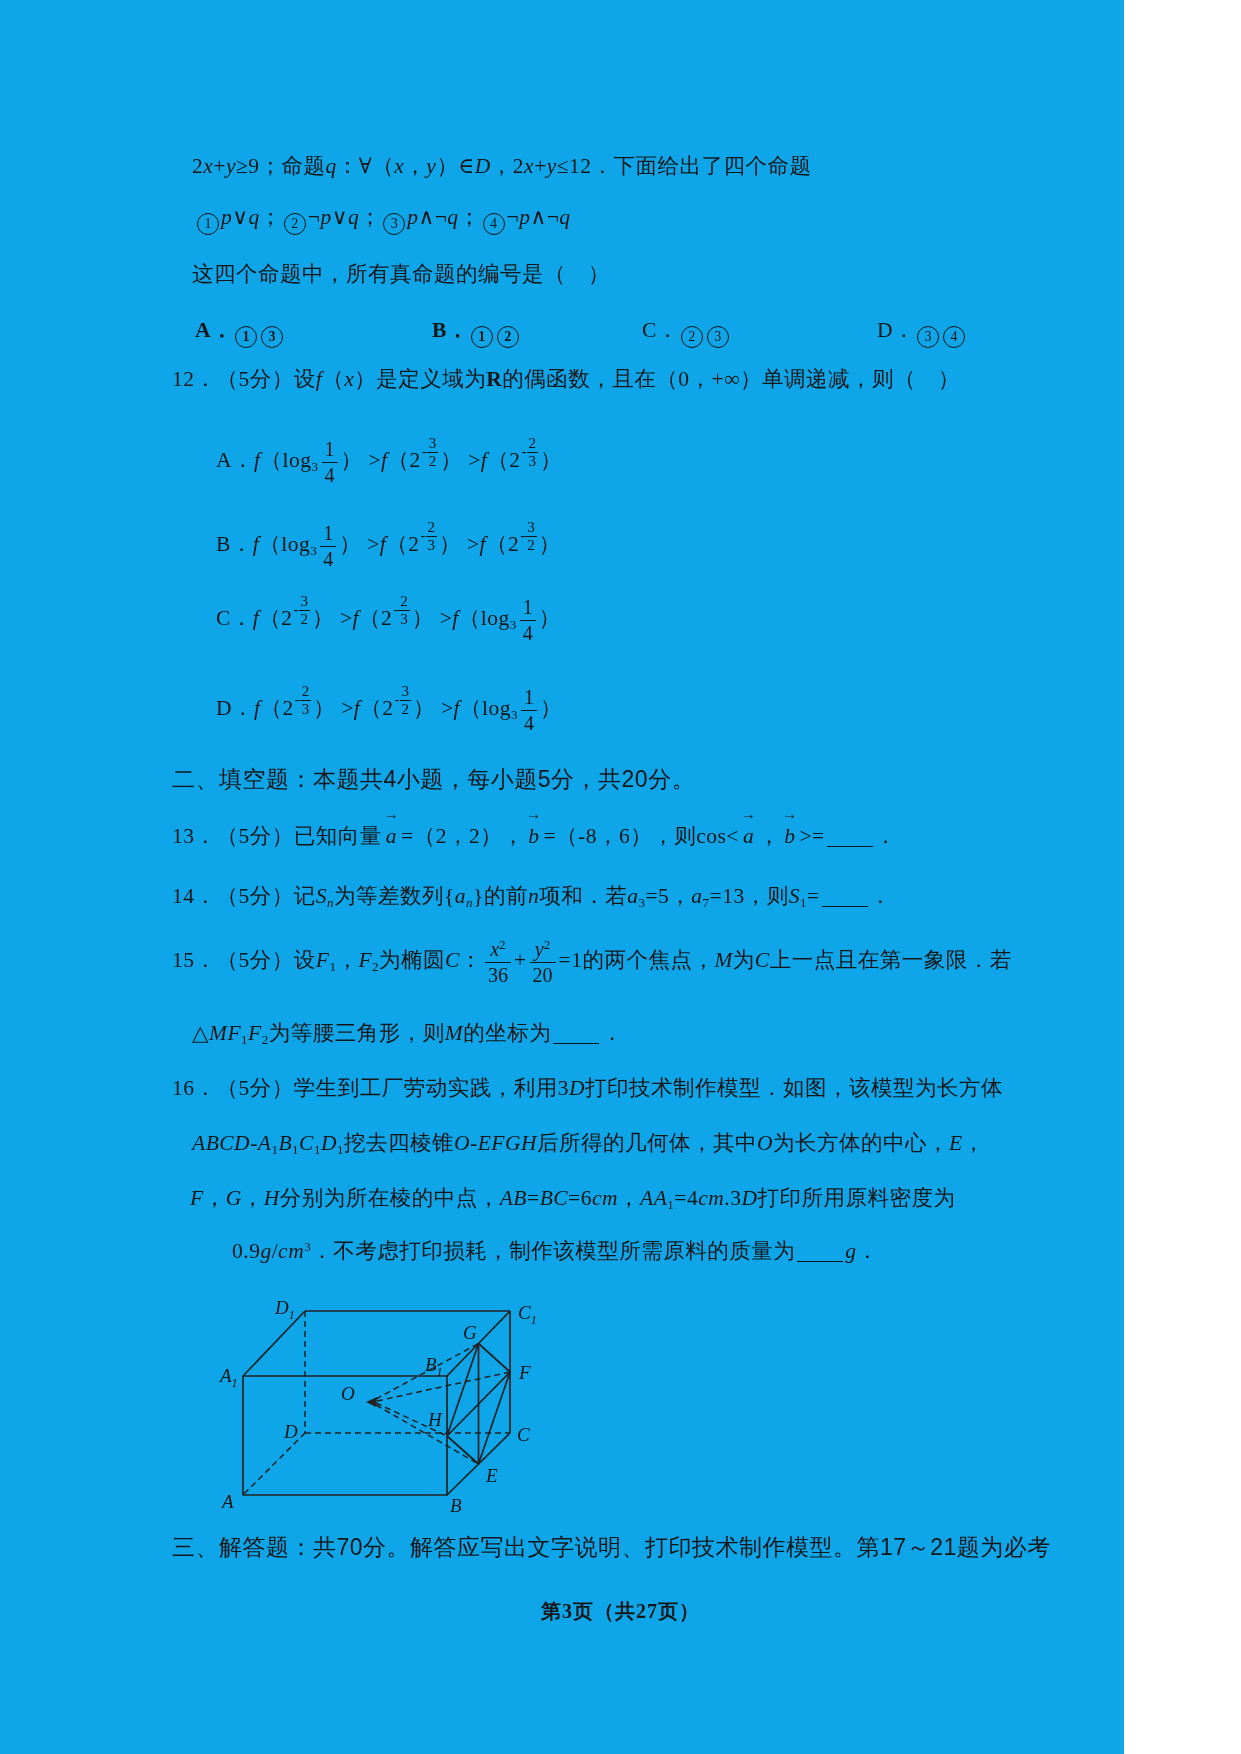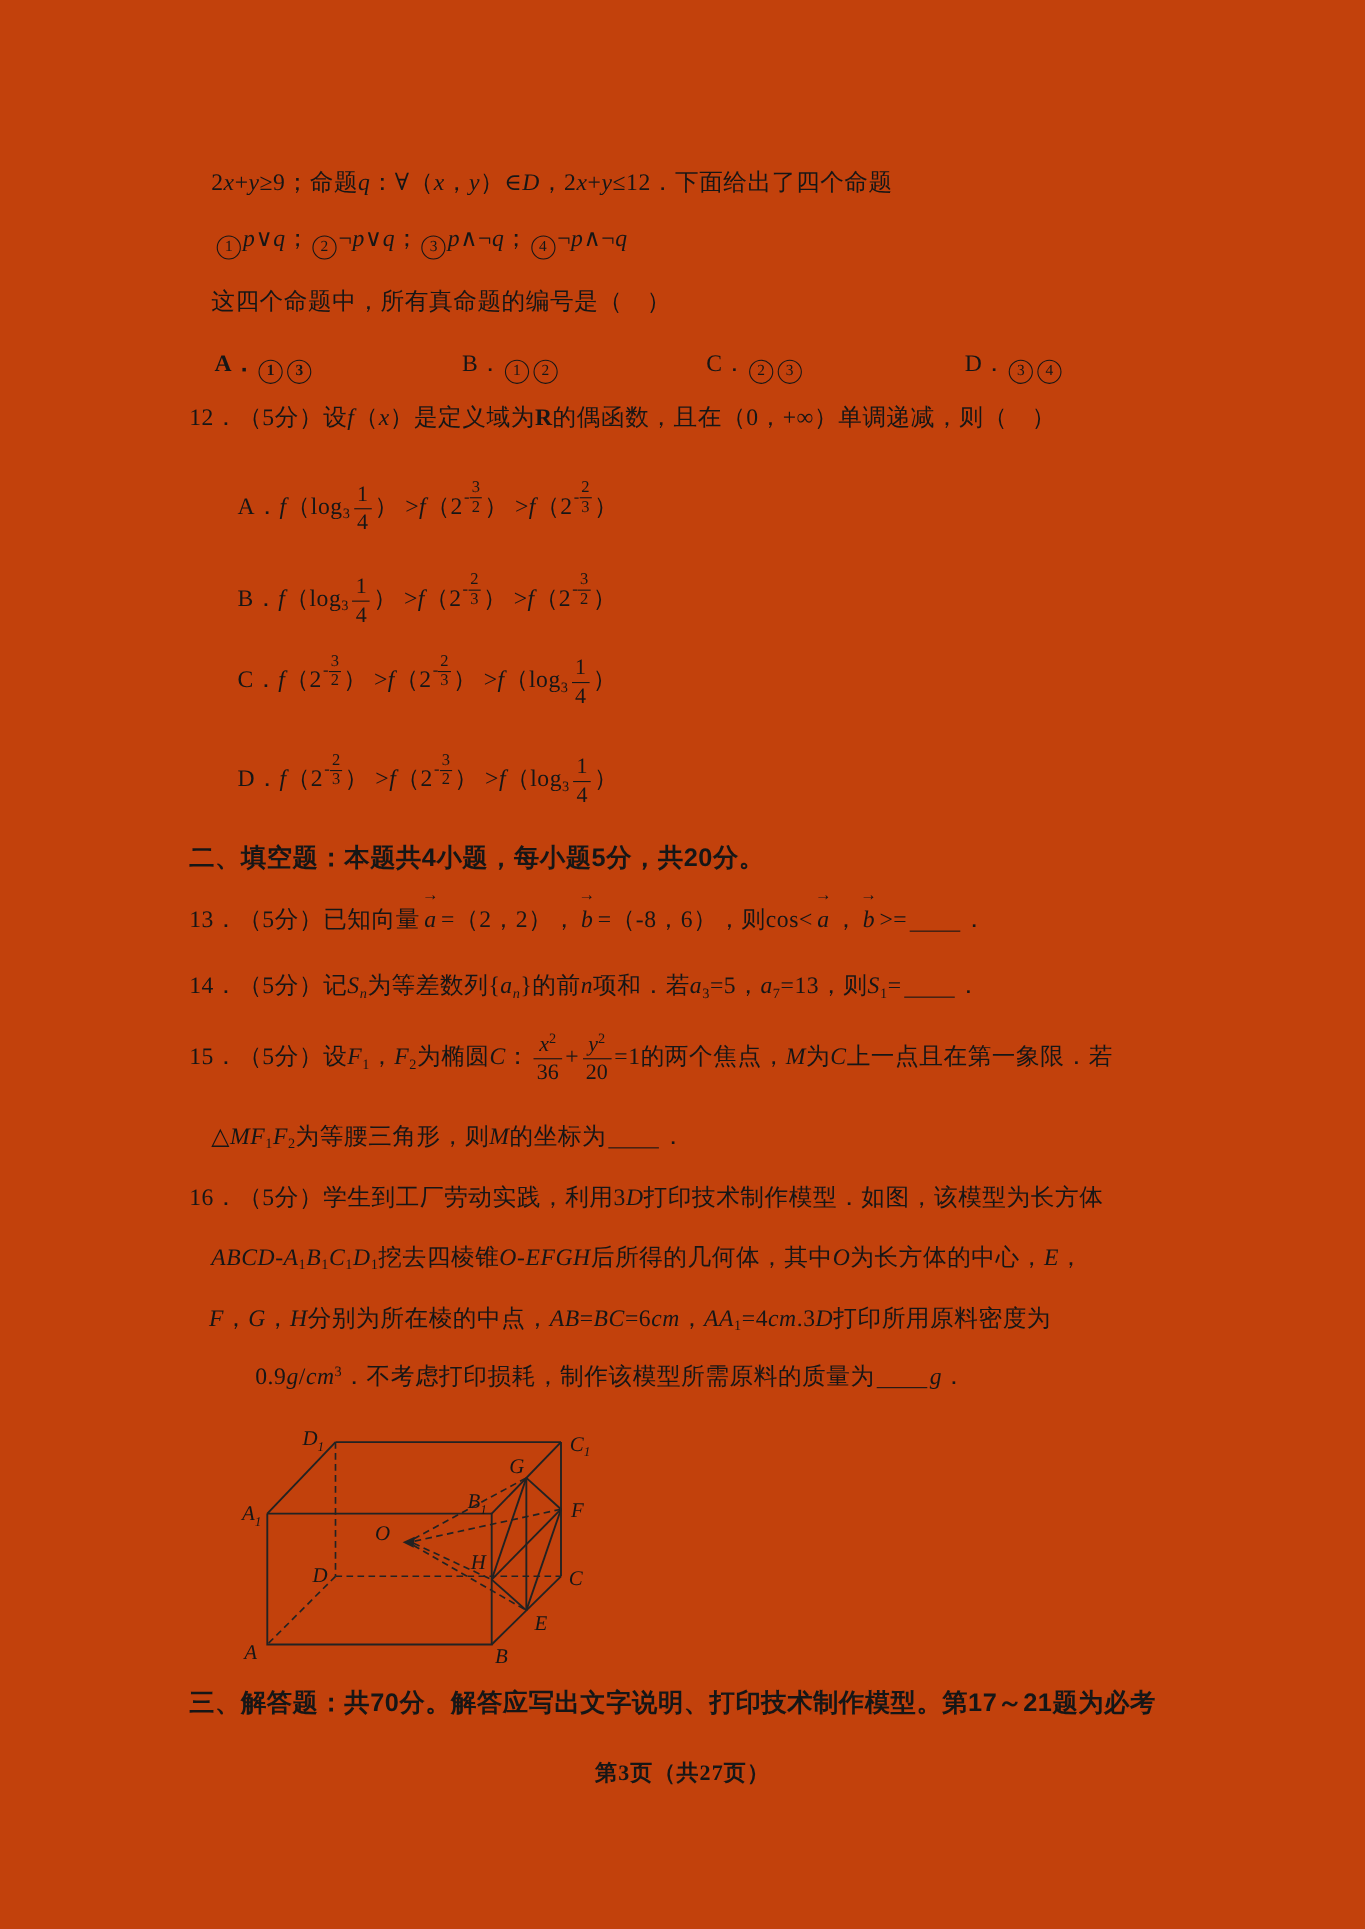--- a/index.html
+++ b/index.html
@@ -1,33 +1,33 @@
 <!DOCTYPE html>
 <html><head>
 <meta charset="utf-8">
 <style>
   html,body{margin:0;padding:0;background:#ffffff;}
   .page{
     position:relative;
-    width:1241px;height:1754px;
-    background:#c2410c;
+    width:1124px;height:1754px;
+    background:#0ea5e9;
     color:#161616;
     font-family:"Liberation Serif","DejaVu Serif",serif;
     overflow:hidden;
   }
   .line{
     position:absolute;
     font-size:21.5px;
     line-height:30px;
     white-space:nowrap;
     letter-spacing:0.5px;
   }
   .heading{
     font-family:"Liberation Sans","DejaVu Sans",sans-serif;
-    font-weight:bold;
+    font-weight:normal;
     font-size:23px;
     letter-spacing:0.5px;
   }
   i{font-style:italic;}
   b{font-weight:bold;}
   sub{font-size:13px;line-height:0;vertical-align:-4px;}
   sup{font-size:13px;line-height:0;vertical-align:7px;}
   
   .frac{
     display:inline-block;vertical-align:middle;text-align:center;
@@ -75,21 +75,21 @@
 </head>
 <body>
 
 <div class="page">
 
   <div class="line" style="left:192px;top:151px;">2<i>x</i>+<i>y</i>≥9；命题<i>q</i>：∀（<i>x</i>，<i>y</i>）∈<i>D</i>，2<i>x</i>+<i>y</i>≤12．下面给出了四个命题</div>
   <div class="line" style="left:195px;top:202px;"><span class="circ">1</span><i>p</i>∨<i>q</i>；<span class="circ">2</span>¬<i>p</i>∨<i>q</i>；<span class="circ">3</span><i>p</i>∧¬<i>q</i>；<span class="circ">4</span>¬<i>p</i>∧¬<i>q</i></div>
   <div class="line" style="left:192px;top:259px;">这四个命题中，所有真命题的编号是（　）</div>
   <div class="line" style="left:0;top:315px;width:1241px;">
     <span class="opt-cell" style="left:195px;font-weight:bold;">A．<span class="circ">1</span><span class="circ">3</span></span>
-    <span class="opt-cell" style="left:420px;">B．<span class="circ">1</span><span class="circ">2</span></span>
+    <span class="opt-cell" style="left:432px;font-weight:bold;">B．<span class="circ">1</span><span class="circ">2</span></span>
     <span class="opt-cell" style="left:642px;">C．<span class="circ">2</span><span class="circ">3</span></span>
     <span class="opt-cell" style="left:858px;margin-left:19px;">D．<span class="circ">3</span><span class="circ">4</span></span>
   </div>
 
   <div class="line" style="left:172px;top:364px;">12．（5分）设<i>f</i>（<i>x</i>）是定义域为<b>R</b>的偶函数，且在（0，+∞）单调递减，则（　）</div>
   <div class="line" style="left:216px;top:436px;">A．<i>f</i>（log<sub>3</sub><span class="frac"><span class="fr-n">1</span><span class="fr-d">4</span></span>） &gt;<i>f</i>（2<span class="supfrac">-<span class="sfr"><span class="sf-n">3</span><span class="sf-d">2</span></span></span>） &gt;<i>f</i>（2<span class="supfrac">-<span class="sfr"><span class="sf-n">2</span><span class="sf-d">3</span></span></span>）</div>
   <div class="line" style="left:216px;top:520px;">B．<i>f</i>（log<sub>3</sub><span class="frac"><span class="fr-n">1</span><span class="fr-d">4</span></span>） &gt;<i>f</i>（2<span class="supfrac">-<span class="sfr"><span class="sf-n">2</span><span class="sf-d">3</span></span></span>） &gt;<i>f</i>（2<span class="supfrac">-<span class="sfr"><span class="sf-n">3</span><span class="sf-d">2</span></span></span>）</div>
   <div class="line" style="left:216px;top:594px;">C．<i>f</i>（2<span class="supfrac">-<span class="sfr"><span class="sf-n">3</span><span class="sf-d">2</span></span></span>） &gt;<i>f</i>（2<span class="supfrac">-<span class="sfr"><span class="sf-n">2</span><span class="sf-d">3</span></span></span>） &gt;<i>f</i>（log<sub>3</sub><span class="frac"><span class="fr-n">1</span><span class="fr-d">4</span></span>）</div>
   <div class="line" style="left:216px;top:684px;">D．<i>f</i>（2<span class="supfrac">-<span class="sfr"><span class="sf-n">2</span><span class="sf-d">3</span></span></span>） &gt;<i>f</i>（2<span class="supfrac">-<span class="sfr"><span class="sf-n">3</span><span class="sf-d">2</span></span></span>） &gt;<i>f</i>（log<sub>3</sub><span class="frac"><span class="fr-n">1</span><span class="fr-d">4</span></span>）</div>
 

